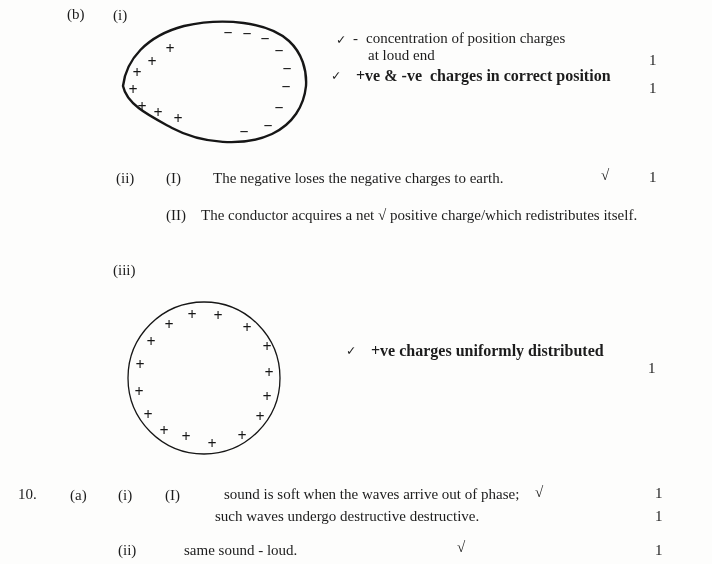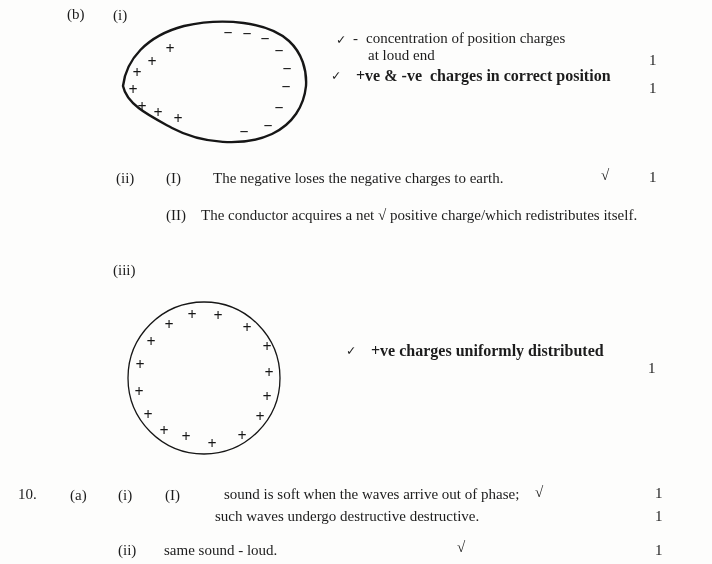--- a/index.html
+++ b/index.html
@@ -100,17 +100,17 @@
   <span class="t" style="left:70px;top:487px">(a)</span>
   <span class="t" style="left:118px;top:487px">(i)</span>
   <span class="t" style="left:165px;top:487px">(I)</span>
   <span class="t" style="left:224px;top:486px">sound is soft when the waves arrive out of phase;</span>
   <span class="t sqrt" style="left:535px;top:484px">√</span>
   <span class="t mark" style="left:655px;top:485px">1</span>
   <span class="t" style="left:215px;top:508px">such waves undergo destructive destructive.</span>
   <span class="t mark" style="left:655px;top:508px">1</span>
 
   <span class="t" style="left:118px;top:542px">(ii)</span>
-  <span class="t" style="left:164px;top:542px">same sound - loud.</span>
+  <span class="t" style="left:184px;top:542px">same sound - loud.</span>
   <span class="t sqrt" style="left:457px;top:539px">√</span>
   <span class="t mark" style="left:655px;top:542px">1</span>
 
 </div>
 
 </body></html>

